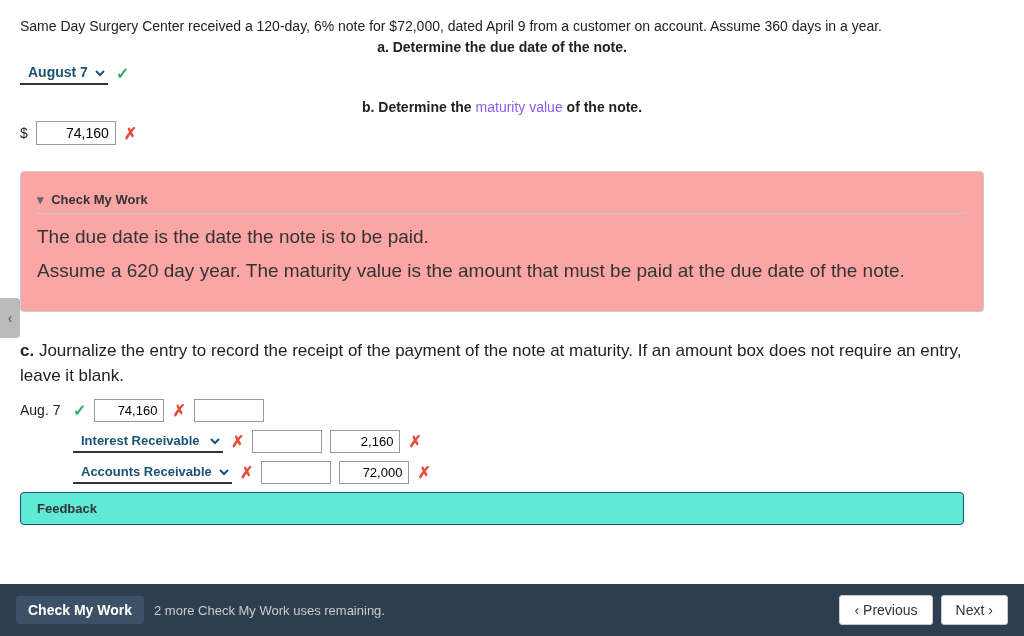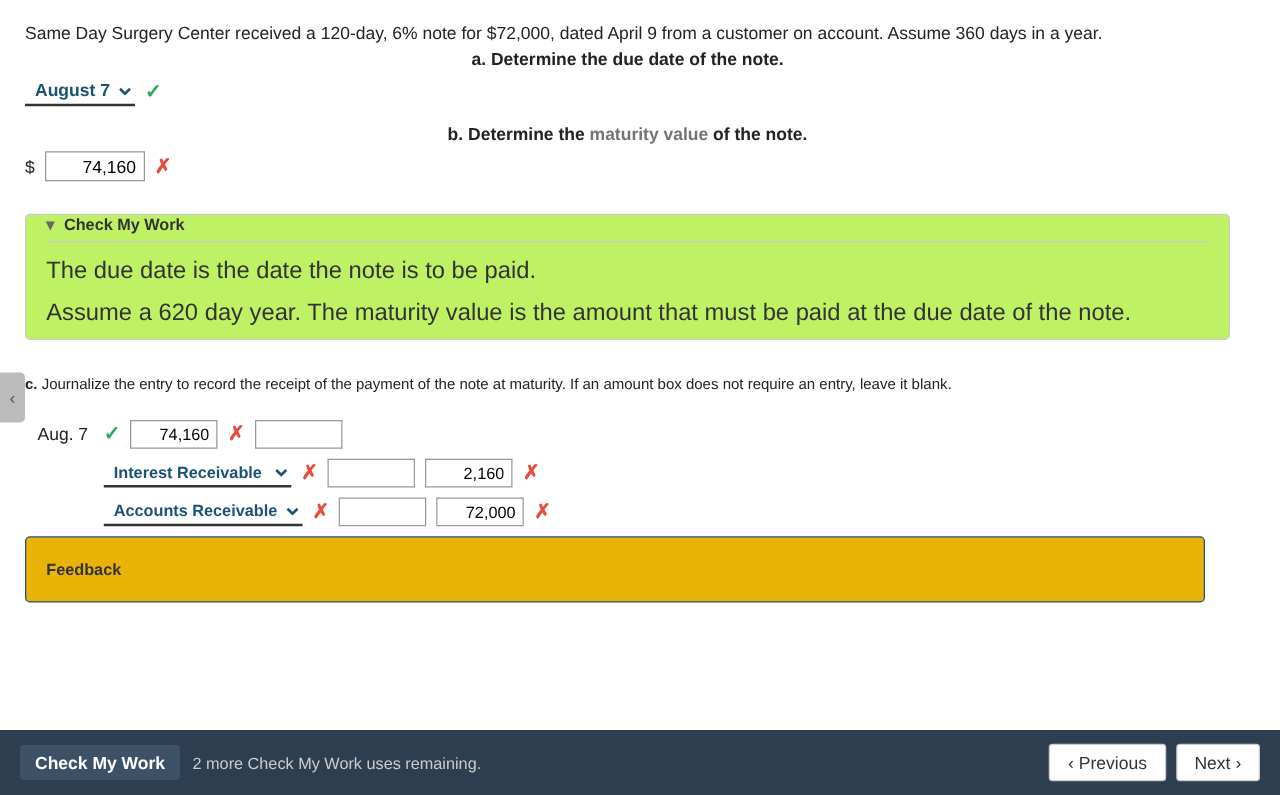--- a/index.html
+++ b/index.html
@@ -69,28 +69,28 @@
       font-size: 14px;
     }
     input.answer-input {
       border: 1px solid #999;
       padding: 3px 6px;
       font-size: 14px;
       width: 80px;
       text-align: right;
     }
     .maturity-value {
-      color: #737373;
-      font-weight: bold;
+      color: #8b5cf6;
+      font-weight: normal;
     }
     .feedback-box {
-      background: #bef264;
+      background: #fca5a5;
       border: 1px solid #ccc;
       border-radius: 4px;
-      padding: 0 16px;
+      padding: 20px 16px;
       margin: 26px 0;
       margin-right: 20px;
     }
     .feedback-title {
       font-size: 13px;
       font-weight: bold;
       color: #333;
       margin-bottom: 8px;
       border-bottom: 1px solid #ccc;
       padding-bottom: 6px;
@@ -103,26 +103,25 @@
       font-size: 19px;
       line-height: 1.6;
       margin-bottom: 4px;
       color: #333;
     }
     .section-c {
       margin-top: 8px;
       padding-right: 20px;
     }
     .section-c-text {
-      font-size: 12px;
+      font-size: 17px;
       line-height: 1.5;
-      margin-bottom: 20px;
+      margin-bottom: 10px;
     }
     .journal-entry {
-      margin-left: 10px;
     }
     .journal-row {
       display: flex;
       align-items: center;
       gap: 8px;
       margin-bottom: 8px;
     }
     .journal-date {
       min-width: 45px;
       font-size: 14px;
@@ -142,24 +141,24 @@
       border: 1px solid #999;
       padding: 3px 6px;
       font-size: 13px;
       width: 70px;
       text-align: right;
     }
     .debit-input:empty, .credit-input:empty {
       background: #fff;
     }
     .feedback-box-c {
-      background: #eab308;
+      background: #5eead4;
       border: 1px solid #1a5276;
       border-radius: 4px;
-      padding: 18px 16px;
+      padding: 8px 16px;
       margin: 6px 0;
       margin-right: 20px;
     }
     .feedback-title-c {
       font-size: 13px;
       font-weight: bold;
       color: #333;
     }
     .bottom-bar {
       background: #2c3e50;

